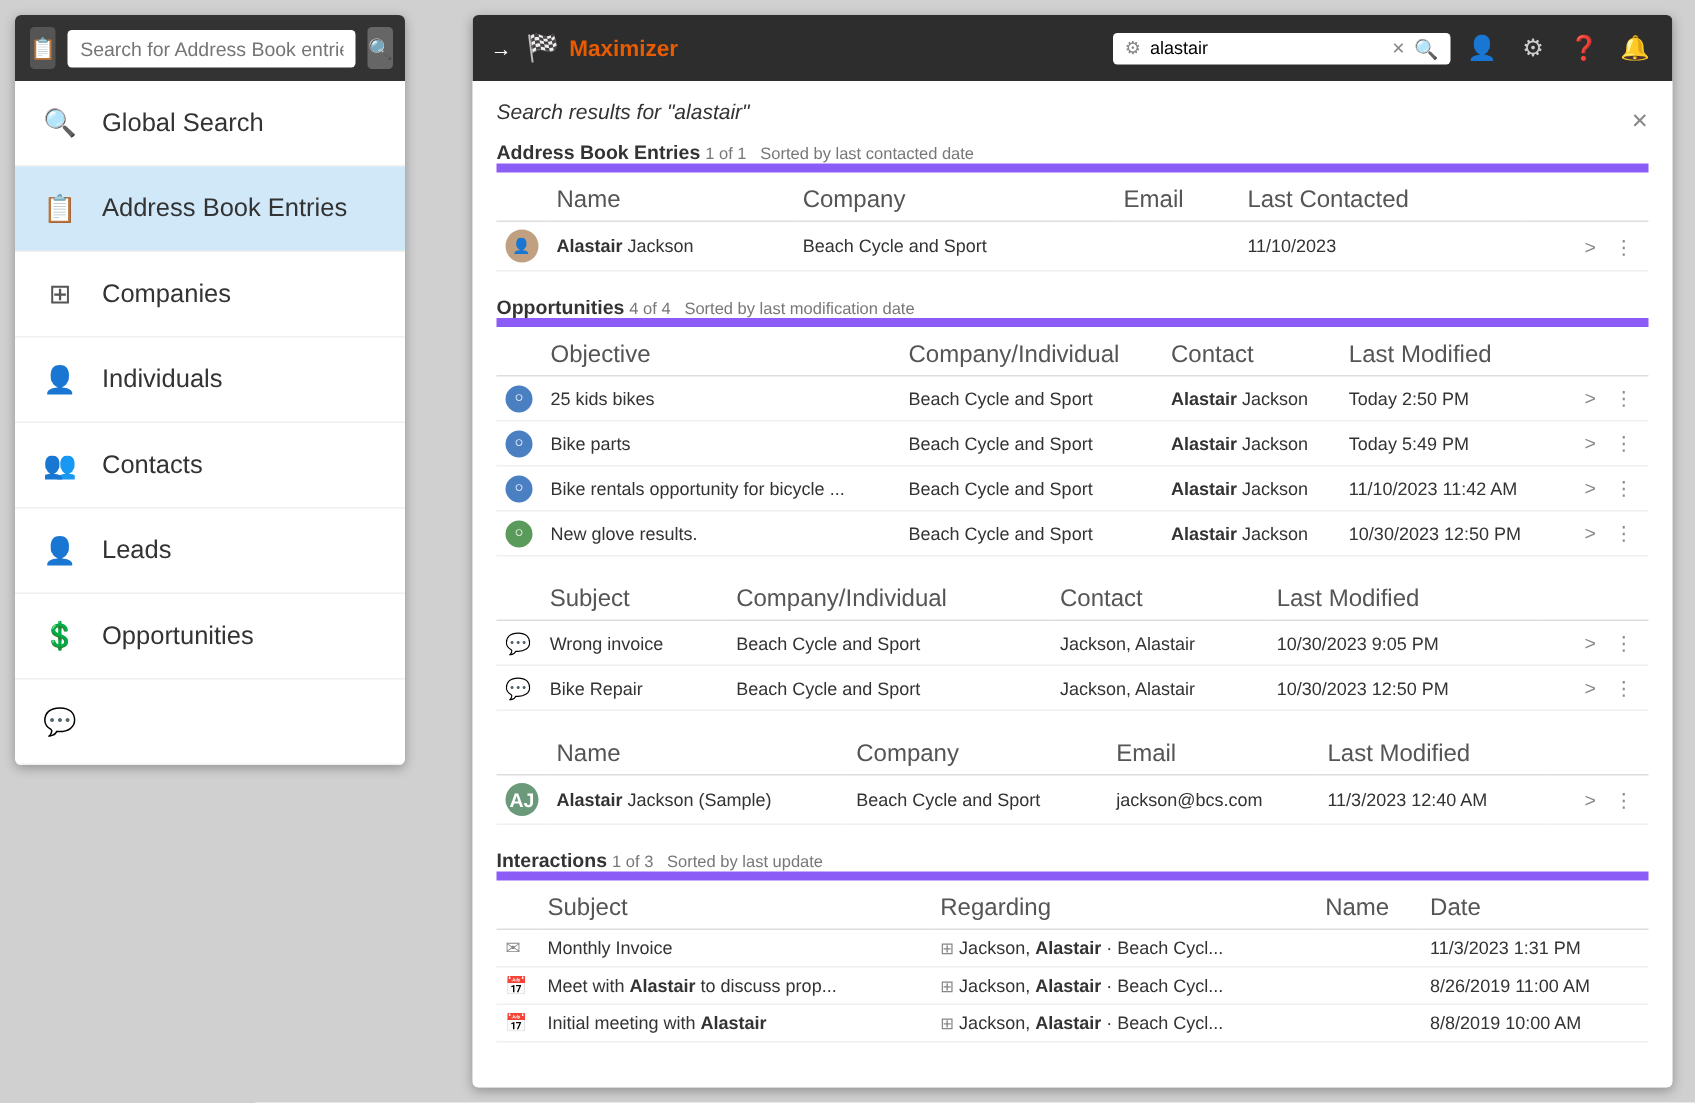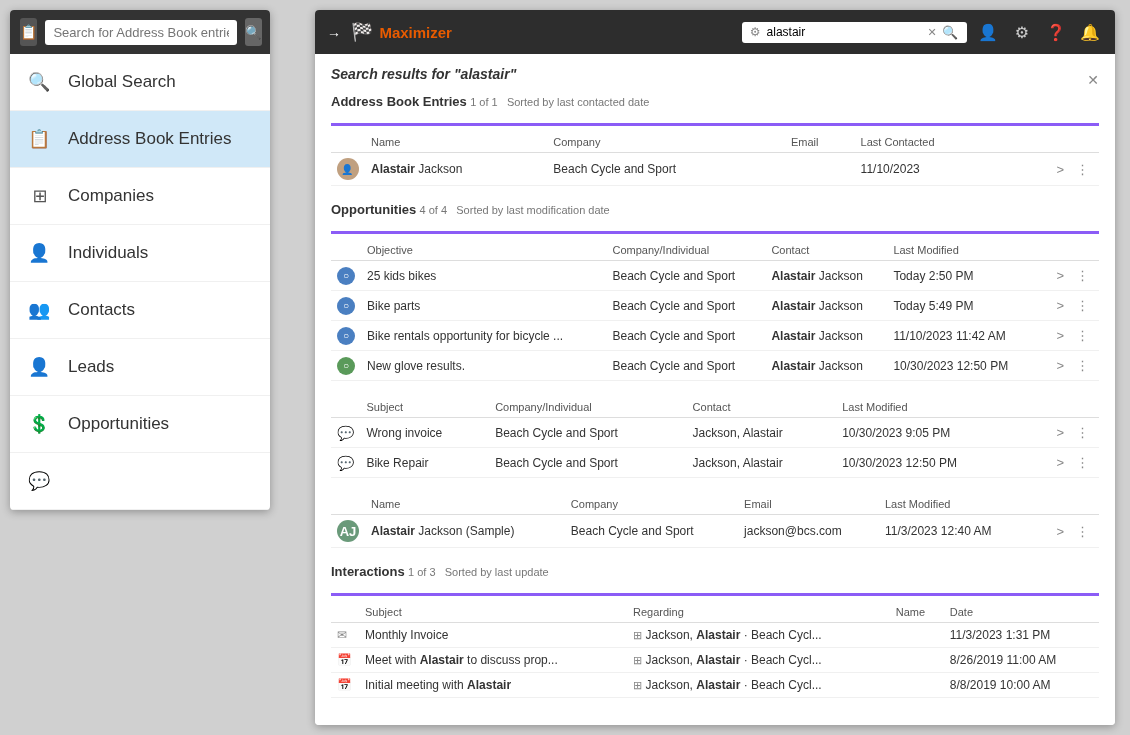--- a/index.html
+++ b/index.html
@@ -136,53 +136,53 @@
       padding: 12px 16px;
       background: #fff;
     }
     .results-title {
       font-size: 14px;
       color: #333;
       margin-bottom: 12px;
     }
     .results-title span {
       font-style: italic;
-      font-weight: bold;
+      font-weight: normal;
       margin-top: 22px;
     }
 
     .section {
       margin-bottom: 16px;
     }
     .section-header {
       font-size: 12px;
       color: #555;
       margin-bottom: 6px;
-      padding-bottom: 14px;
-      border-bottom: 3px solid #8b5cf6;
+      padding-bottom: 0;
+      border-bottom: 6px solid #8b5cf6;
     }
     .section-header strong {
       color: #333;
       font-size: 13px;
     }
     .section-header .count {
       font-size: 11px;
       color: #777;
     }
 
     .data-table {
       width: 100%;
       border-collapse: collapse;
       font-size: 12px;
     }
     .data-table th {
       text-align: left;
       color: #555;
       font-weight: normal;
-      font-size: 11px;
+      font-size: 16px;
       padding: 4px 6px;
       border-bottom: 1px solid #ddd;
     }
     .data-table td {
       padding: 5px 6px;
       border-bottom: 1px solid #f0f0f0;
       color: #333;
       font-size: 12px;
       vertical-align: middle;
     }

